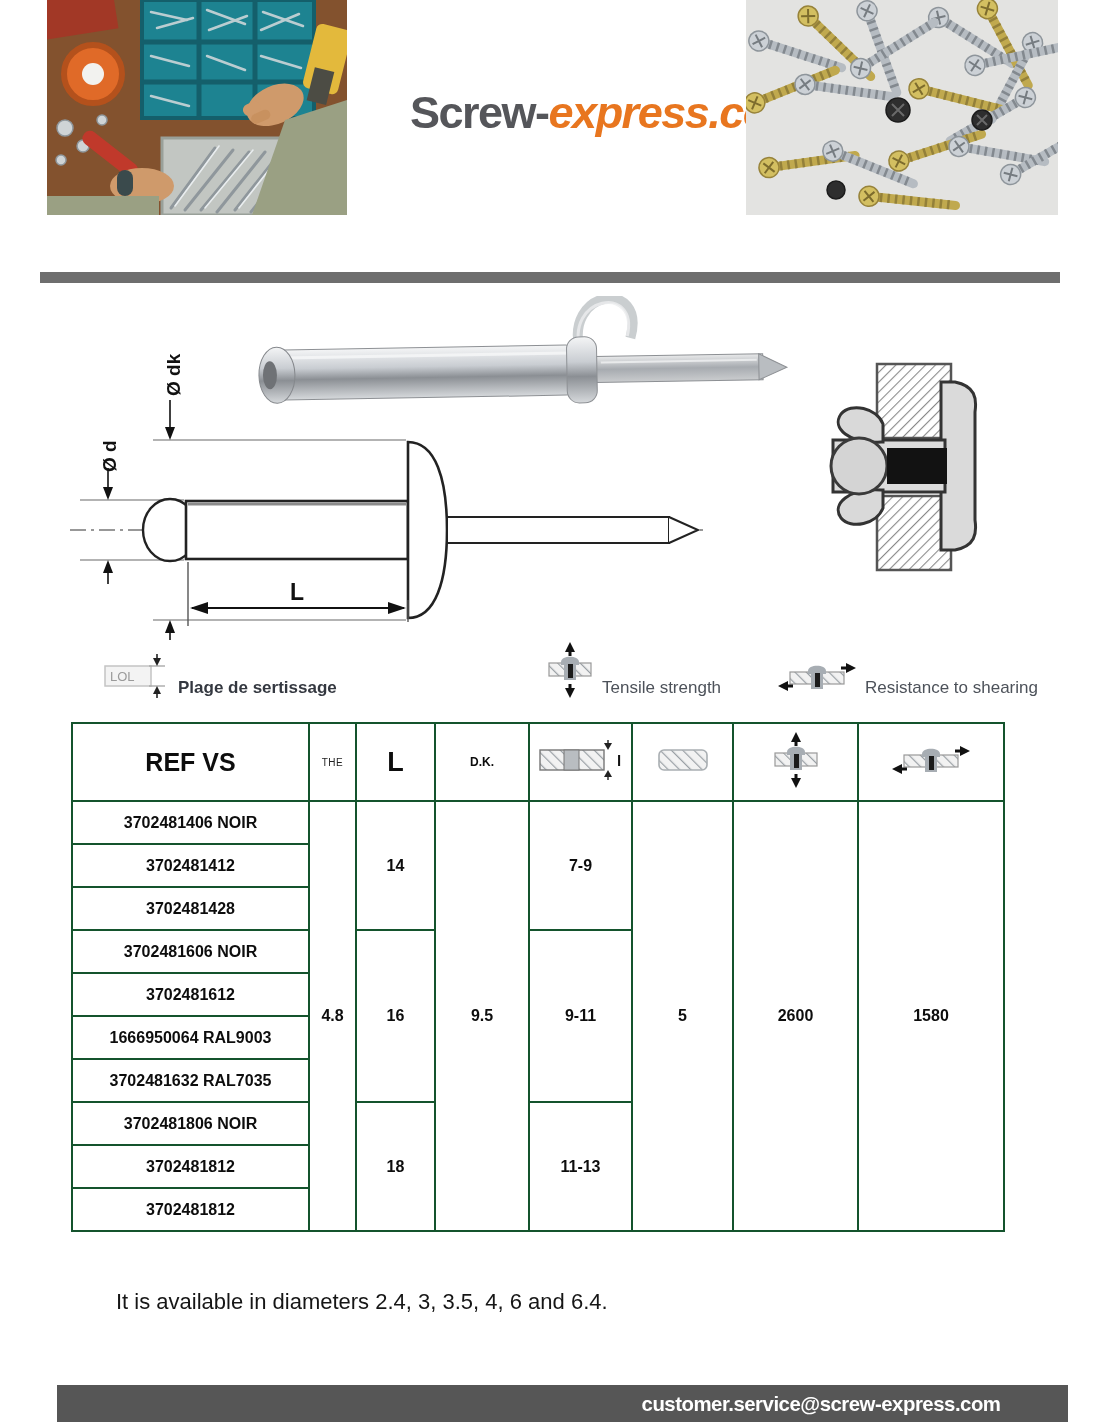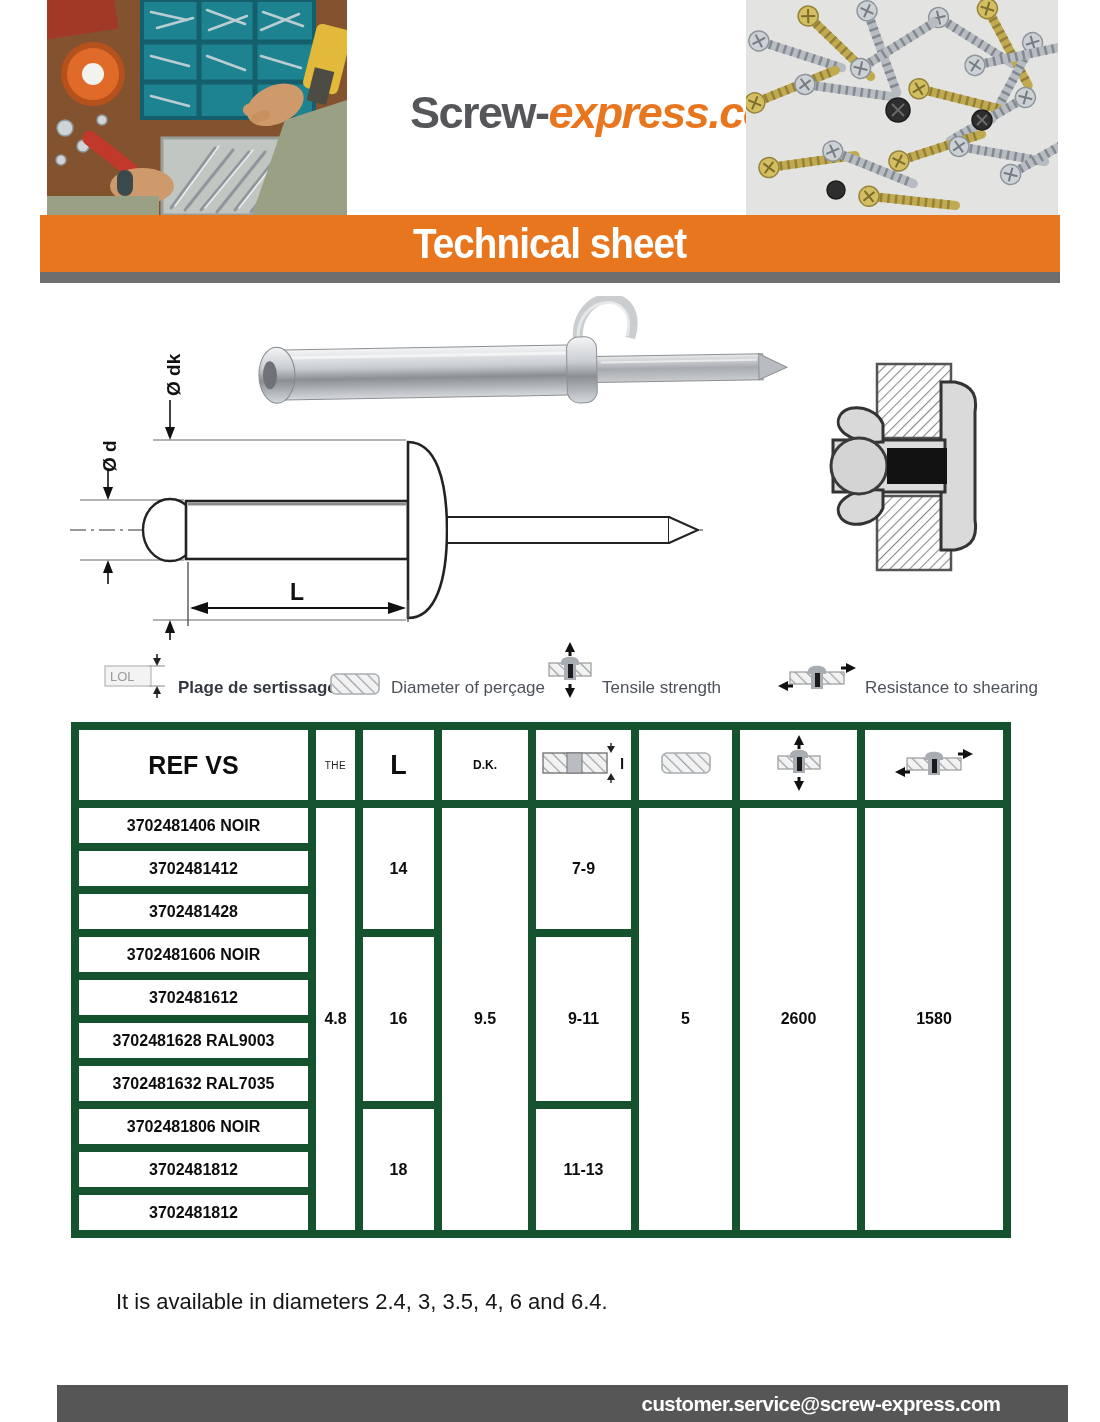--- a/index.html
+++ b/index.html
@@ -27,21 +27,21 @@
   .cross-section{position:absolute;left:815px;top:356px;width:175px;height:222px;}
 
   
   .legend-item{position:absolute;top:650px;height:48px;display:flex;align-items:flex-end;gap:9px;}
   .legend-label{font-size:17px;color:#4d525a;white-space:nowrap;}
   .legend-item.first .legend-label{font-weight:bold;color:#343840;}
 
   
   table.spec{position:absolute;left:71px;top:722px;border-collapse:collapse;table-layout:fixed;
              background:#fff;}
-  table.spec th,table.spec td{border:8px solid #14532d;text-align:center;vertical-align:middle;
+  table.spec th,table.spec td{border:2px solid #14532d;text-align:center;vertical-align:middle;
              padding:0;overflow:hidden;}
   table.spec thead tr{height:78px;}
   table.spec tbody tr{height:43px;}
   table.spec tbody td{font-weight:bold;font-size:16px;color:#0d0d0d;white-space:nowrap;}
   th.h-ref{font-size:25px;font-weight:bold;color:#0d0d0d;}
   th.h-the{font-size:10px;font-weight:normal;color:#222;letter-spacing:.5px;}
   th.h-l{font-size:27px;font-weight:bold;color:#0d0d0d;}
   th.h-dk{font-size:12px;font-weight:bold;color:#0d0d0d;}
 
   .note{position:absolute;left:116px;top:1252px;font-size:22px;color:#161616;margin-top:37px;}
@@ -193,23 +193,20 @@
           <circle cx="236" cy="120" r="10"></circle>
           <circle cx="90" cy="190" r="9"></circle>
       </g>
       <g stroke="#6a6a6a" stroke-width="2">
         <path d="M146,104 L158,116 M158,104 L146,116"></path>
         <path d="M231,115 L241,125 M241,115 L231,125"></path>
       </g>
     </svg>
   </div>
 
-  <div class="banner">
-    <span>Technical sheet</span>
-  </div>
   <div class="strip"></div>
 
   <div class="rivet-photo">
     <svg width="545" height="150" viewBox="0 0 545 150">
       <g transform="rotate(-1 270 80)">
         <path d="M336,58 C318,-6 404,-16 386,44" fill="none" stroke="#c7cbce" stroke-width="10" opacity=".95"></path>
         <path d="M336,58 C320,0 396,-10 383,42" fill="none" stroke="#eceeef" stroke-width="3" opacity=".8"></path>
         <rect x="350" y="62" width="168" height="26" fill="url(#steelV2)" stroke="#8d9094" stroke-width="1"></rect>
         <polygon points="514,62 542,76 514,88" fill="#b9bdc1" stroke="#8d9094" stroke-width="1"></polygon>
         <line x1="356" y1="68" x2="512" y2="68" stroke="#f1f2f3" stroke-width="2" opacity=".8"></line>
@@ -279,26 +276,20 @@
       <line x1="46" y1="12" x2="62" y2="12" stroke="#aaa" stroke-width="1.4"></line>
       <line x1="46" y1="32" x2="62" y2="32" stroke="#aaa" stroke-width="1.4"></line>
       <line x1="54" y1="0" x2="54" y2="8" stroke="#222" stroke-width="1.6"></line>
       <polygon points="54,12 50,4 58,4" fill="#222"></polygon>
       <line x1="54" y1="44" x2="54" y2="36" stroke="#222" stroke-width="1.6"></line>
       <polygon points="54,32 50,40 58,40" fill="#222"></polygon>
     </svg>
     <span class="legend-label">Plage de sertissage</span>
   </div>
 
-  <div class="legend-item" style="left:328px;">
-    <svg width="54" height="28" viewBox="0 0 54 28">
-      <rect x="3" y="4" width="48" height="20" rx="5" fill="url(#hatchL)" stroke="#a9aeb2" stroke-width="1.6"></rect>
-    </svg>
-    <span class="legend-label">Diameter of perçage</span>
-  </div>
 
   <div class="legend-item" style="left:547px;">
     <svg width="46" height="56" viewBox="0 0 46 56">
       <rect x="2" y="21" width="17" height="13" fill="url(#hatchL)" stroke="#999" stroke-width="1.2"></rect>
       <rect x="27" y="21" width="17" height="13" fill="url(#hatchL)" stroke="#999" stroke-width="1.2"></rect>
       <path d="M14,20 C14,13 32,13 32,20 L32,23 L14,23 Z" fill="#a7adb3"></path>
       <rect x="17" y="20" width="12" height="18" fill="#a7adb3"></rect>
       <rect x="21" y="22" width="5" height="14" fill="#1b1b1b"></rect>
       <polygon points="23,0 18,10 28,10" fill="#111"></polygon>
         <rect x="21.5" y="8" width="3" height="6" fill="#111"></rect>
@@ -403,21 +394,21 @@
         </tr>
       <tr>
         <td>3702481606 NOIR</td>
         <td rowspan="4">16</td>
         <td rowspan="4">9-11</td>
       </tr>
       <tr>
           <td>3702481612</td>
         </tr>
       <tr>
-          <td>3702481628 RAL9003</td>
+          <td>1666950064 RAL9003</td>
         </tr>
       <tr>
           <td>3702481632 RAL7035</td>
         </tr>
       <tr>
         <td>3702481806 NOIR</td>
         <td rowspan="3">18</td>
         <td rowspan="3">11-13</td>
       </tr>
       <tr>

